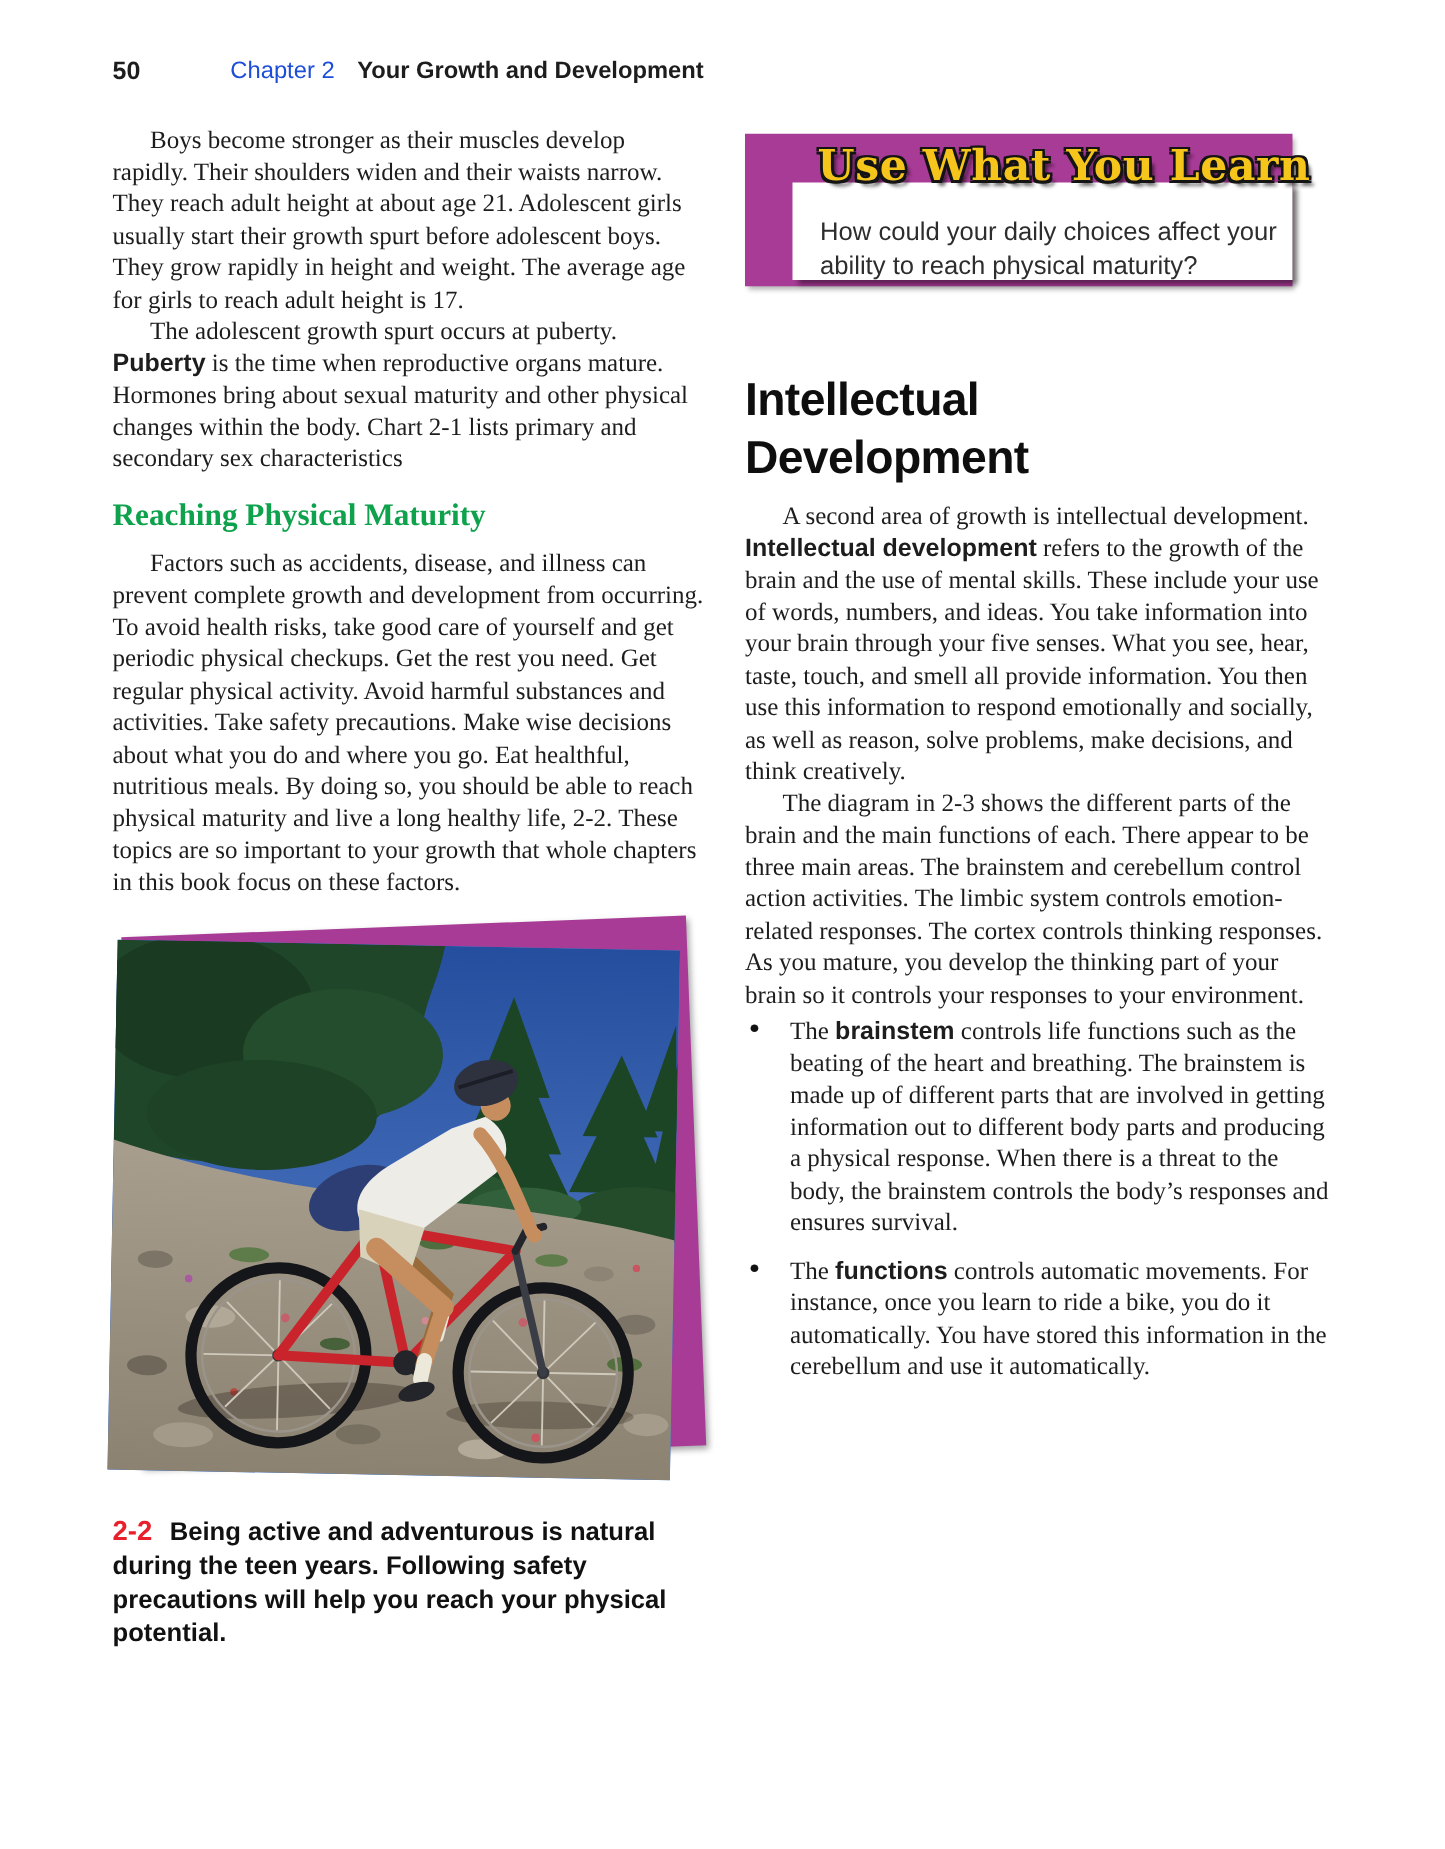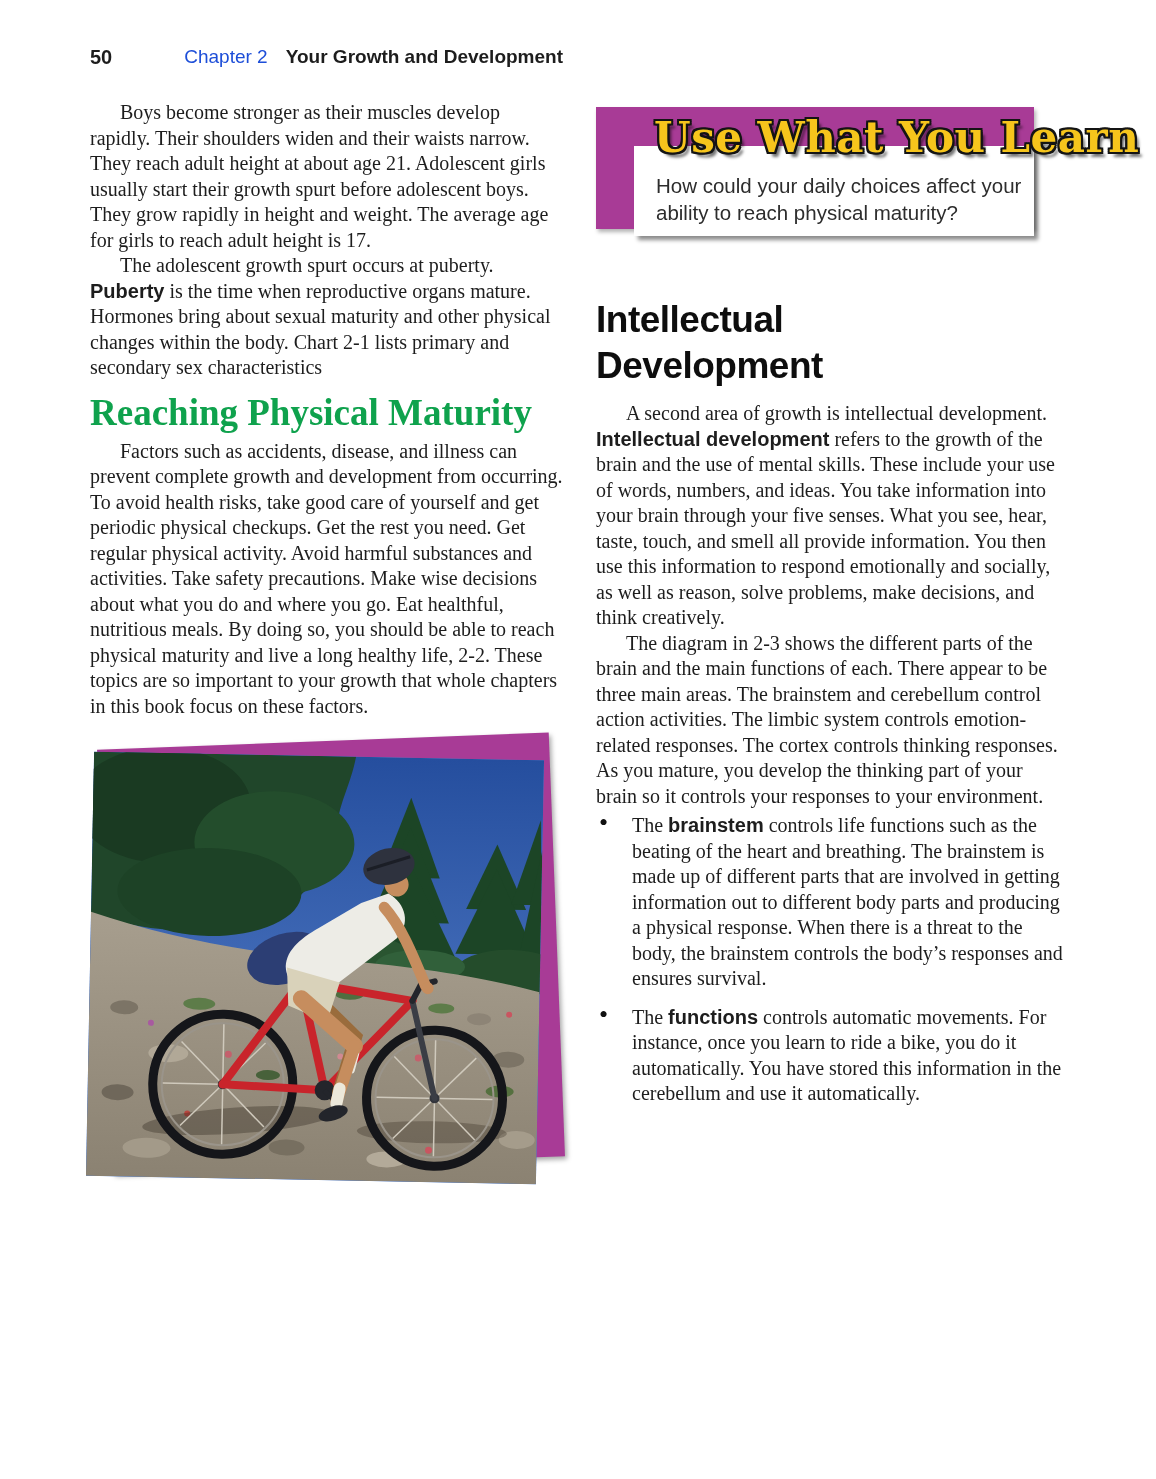--- a/index.html
+++ b/index.html
@@ -28,46 +28,46 @@
   .col-left{left:90px;width:474px;}
   .col-right{left:596px;width:472px;}
 
   p.body{font-size:20px;line-height:25.5px;margin:0;text-align:left;color:#1d1d1d;}
   p.indent{text-indent:30px;}
   p.body + p.body{margin-top:0;}
   .term{font-family:"Liberation Sans",sans-serif;font-weight:bold;}
 
   h2.green-head{
     font-family:"Liberation Serif",serif;font-weight:bold;color:var(--heading-green);
-    font-size:37px;line-height:37px;margin:13px 0 8px 0;letter-spacing:0px;
+    font-size:25px;line-height:37px;margin:13px 0 8px 0;letter-spacing:0px;
   }
   h1.big-head{
     font-family:"Liberation Sans",sans-serif;font-weight:bold;color:#0e0e0e;
     font-size:37px;line-height:46px;margin:40px 0 12px 0;width:320px;letter-spacing:-0.5px;
   }
 
   
   .callout{position:relative;height:150px;margin-top:7px;}
   .callout-magenta{
     position:absolute;left:0;top:0;width:438px;height:122px;
     background:var(--accent-magenta);
     box-shadow:2px 3px 4px rgba(0,0,0,.3);
   }
   .callout-white{
-    position:absolute;left:38px;top:39px;width:400px;height:90px;background:#ffffff;
+    position:absolute;left:38px;top:39px;width:400px;height:78px;background:#ffffff;
     box-shadow:4px 4px 4px rgba(0,0,0,.45);
     padding:26px 0 0 22px;box-sizing:border-box;
   }
   .callout-q{
     font-family:"Liberation Sans",sans-serif;font-size:20.5px;line-height:27px;color:#2d2d2d;
     margin:0;width:372px;
   }
   .callout-title{
     position:absolute;left:58px;top:6px;width:380px;
-    font-family:"DejaVu Serif",serif;font-weight:bold;font-size:42px;letter-spacing:0.5px;
+    font-family:"DejaVu Serif",serif;font-weight:bold;font-size:34px;letter-spacing:0.5px;
     color:var(--callout-yellow);white-space:nowrap;
     text-shadow:
       -2px -2px 0 #141414, 2px -2px 0 #141414, -2px 2px 0 #141414, 2px 2px 0 #141414,
       -2px 0 0 #141414, 2px 0 0 #141414, 0 -2px 0 #141414, 0 2px 0 #141414,
       4px 5px 3px rgba(0,0,0,.55);
   }
 
   
   ul.bullets{margin:4px 0 0 0;padding:0;list-style:none;}
   ul.bullets li{
@@ -226,20 +226,23 @@
             <path d="M293 150 C310 168 322 196 336 228" stroke="#c68d5e" stroke-width="11" fill="none" stroke-linecap="round"></path>
             <circle cx="338" cy="230" r="6" fill="#c68d5e"></circle>
             <circle cx="305" cy="127" r="12" fill="#c68d5e"></circle>
             <ellipse cx="297" cy="109" rx="26" ry="18" fill="#2e323e" transform="rotate(-14 297 109)"></ellipse>
             <path d="M275 113 L318 99" stroke="#1b1e26" stroke-width="3" fill="none"></path>
           </g>
         </svg>
       </div>
     </figure>
 
+    <p class="caption">
+      <span class="cap-label">2-2</span><span class="cap-text">Being active and adventurous is natural during the teen years. Following safety precautions will help you reach your physical potential.</span>
+    </p>
   </section>
 
   <section class="col col-right">
 
     <div class="callout">
       <div class="callout-magenta"></div>
       <div class="callout-white">
         <p class="callout-q">How could your daily choices affect your ability to reach physical maturity?</p>
       </div>
       <div class="callout-title">Use What You Learn</div>

